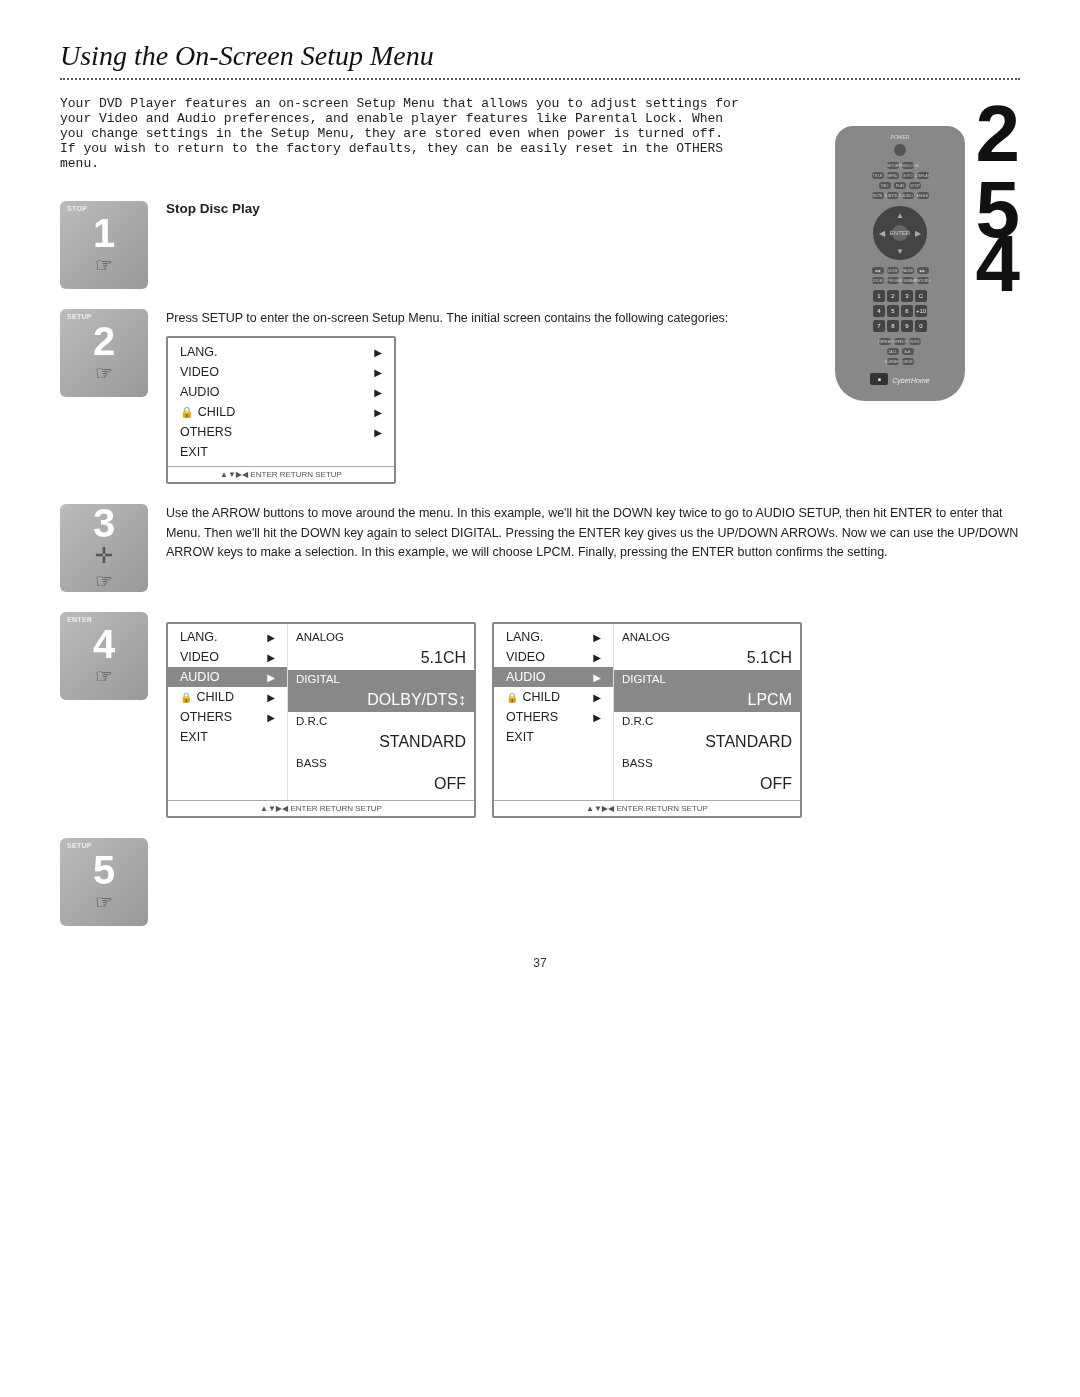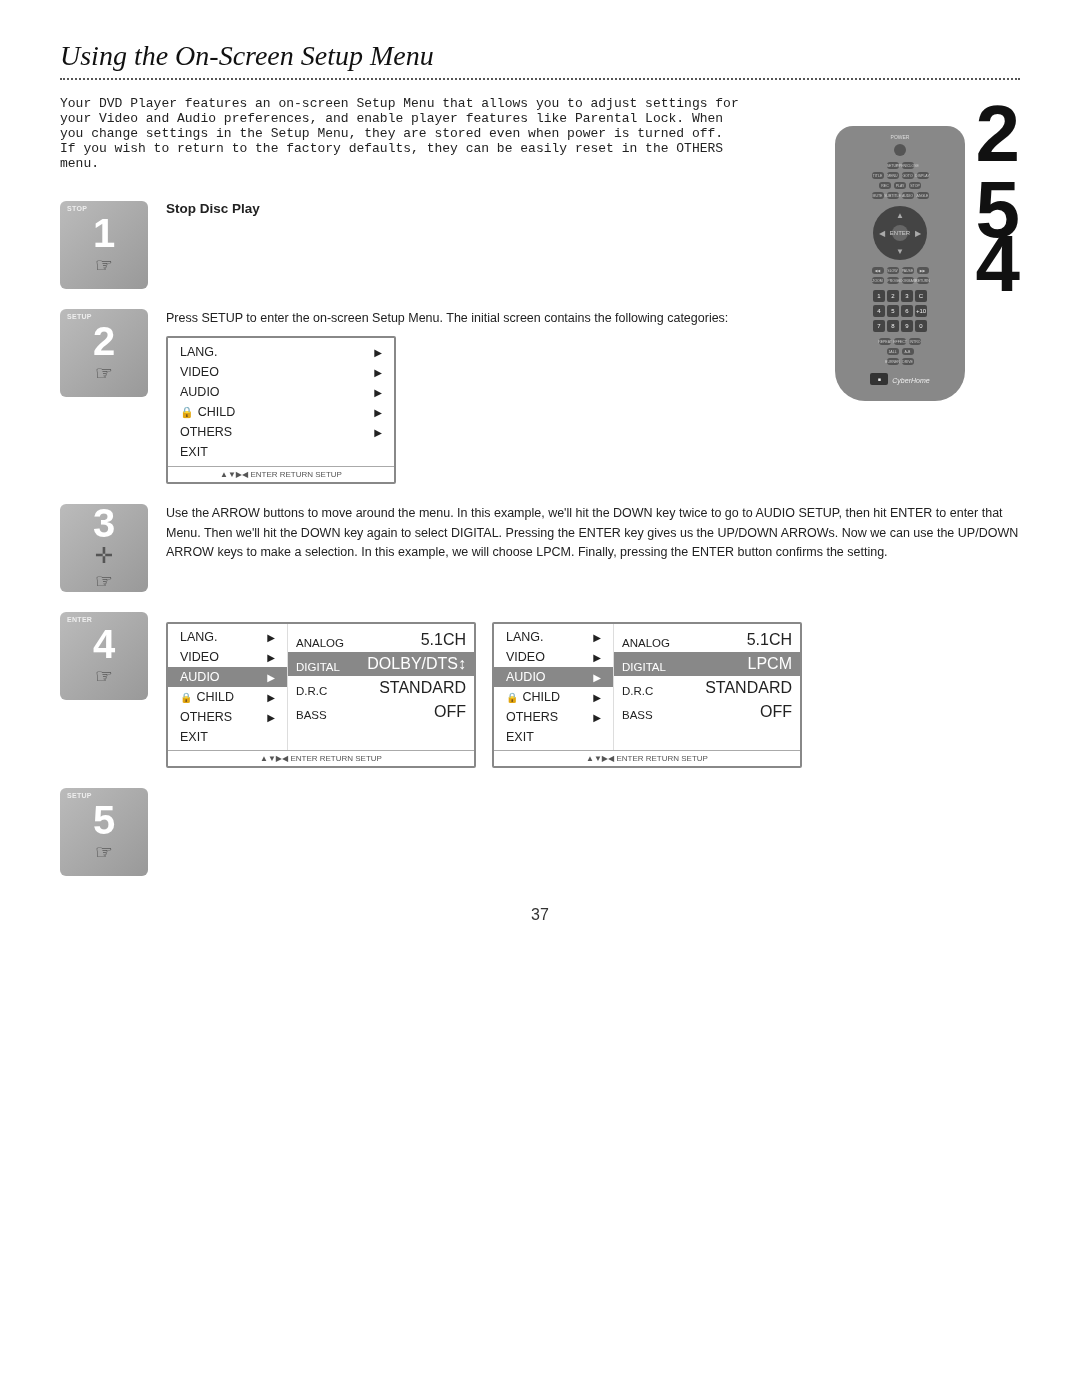--- a/index.html
+++ b/index.html
@@ -161,24 +161,25 @@
     .menu-left-col {
       width: 120px;
       border-right: 1px solid #ddd;
     }
     .menu-right-col {
       flex: 1;
       padding: 4px 0;
     }
     .menu-right-row {
       display: flex;
-      align-items: flex-end;
+      align-items: flex-start;
       padding: 3px 8px;
       font-size: 11.5px;
       gap: 6px;
+      flex-direction: column;
     }
     .menu-right-row.selected-row {
       background: #888;
       color: #fff;
     }
     .menu-right-row .val {
       margin-left: auto;
       font-size: 16px;
     }
 
@@ -186,21 +187,21 @@
     .two-panel-row {
       display: flex;
       gap: 16px;
       margin-top: 10px;
     }
 
     
     .page-number {
       text-align: center;
       margin-top: 30px;
-      font-size: 16px;
+      font-size: 12px;
       color: #333;
     }
     .top-left {
       max-width: 680px;
     }
 
     .step-row {
       display: flex;
       align-items: flex-start;
       margin-bottom: 20px;

